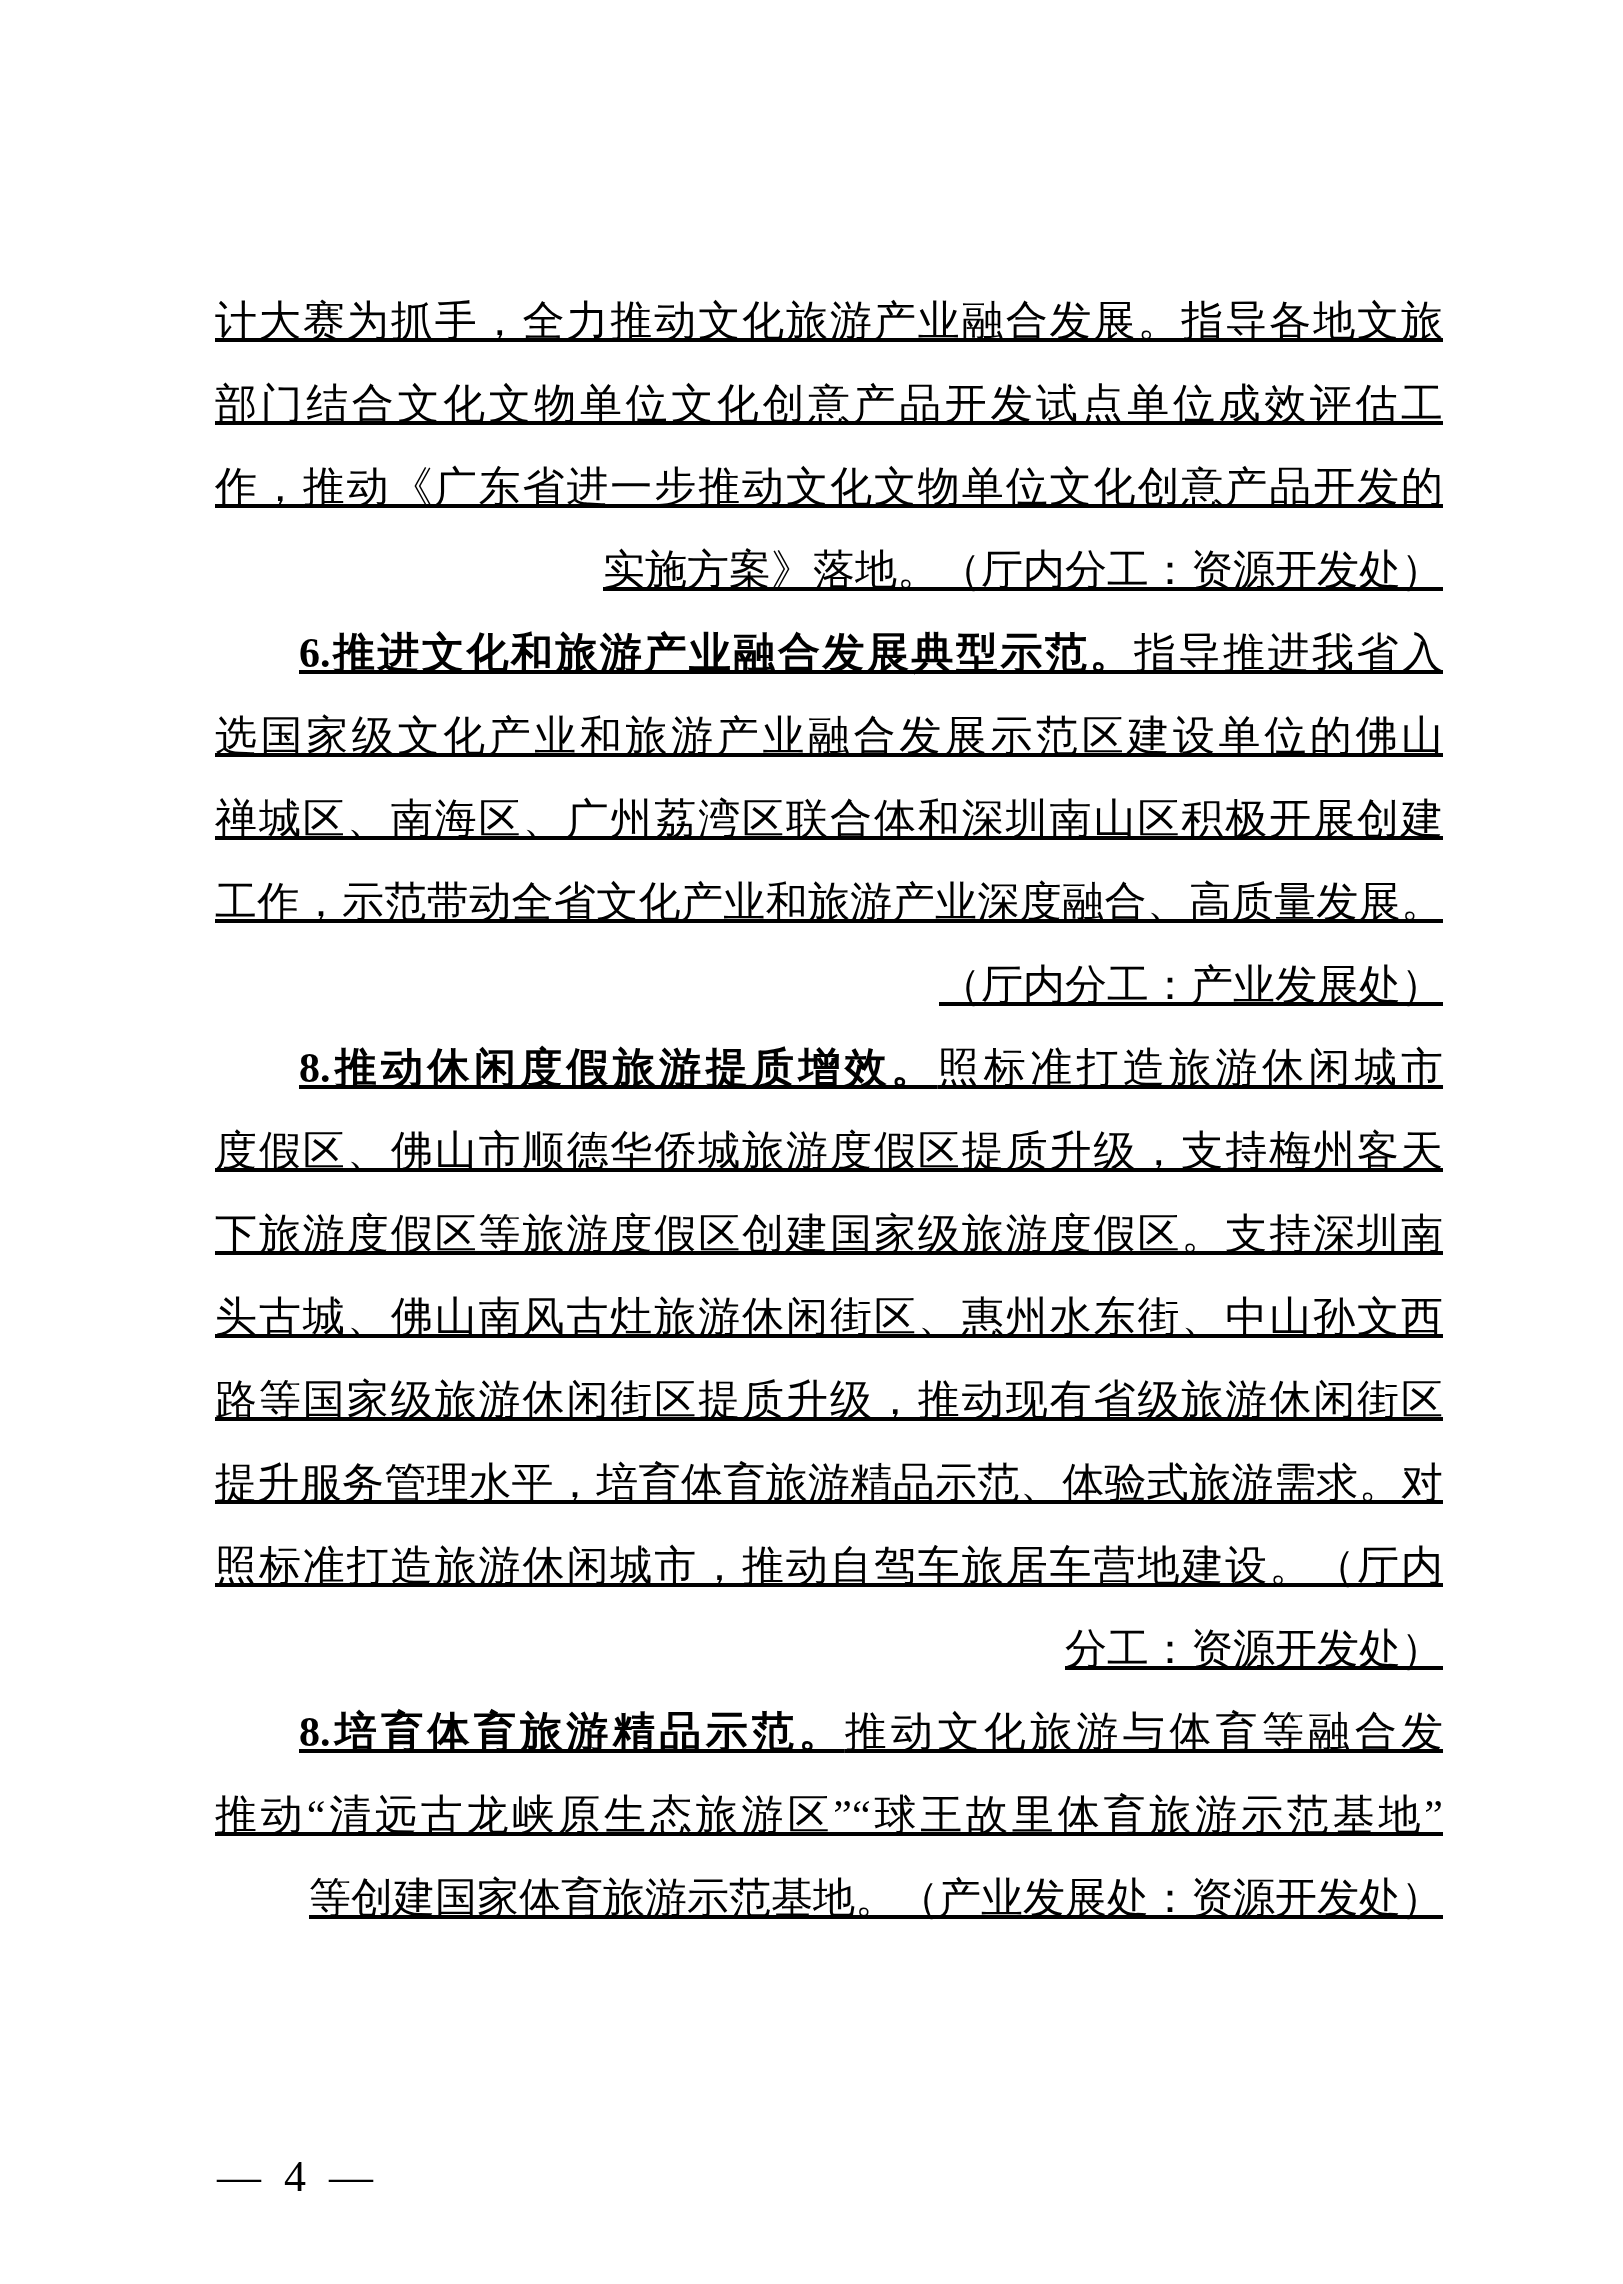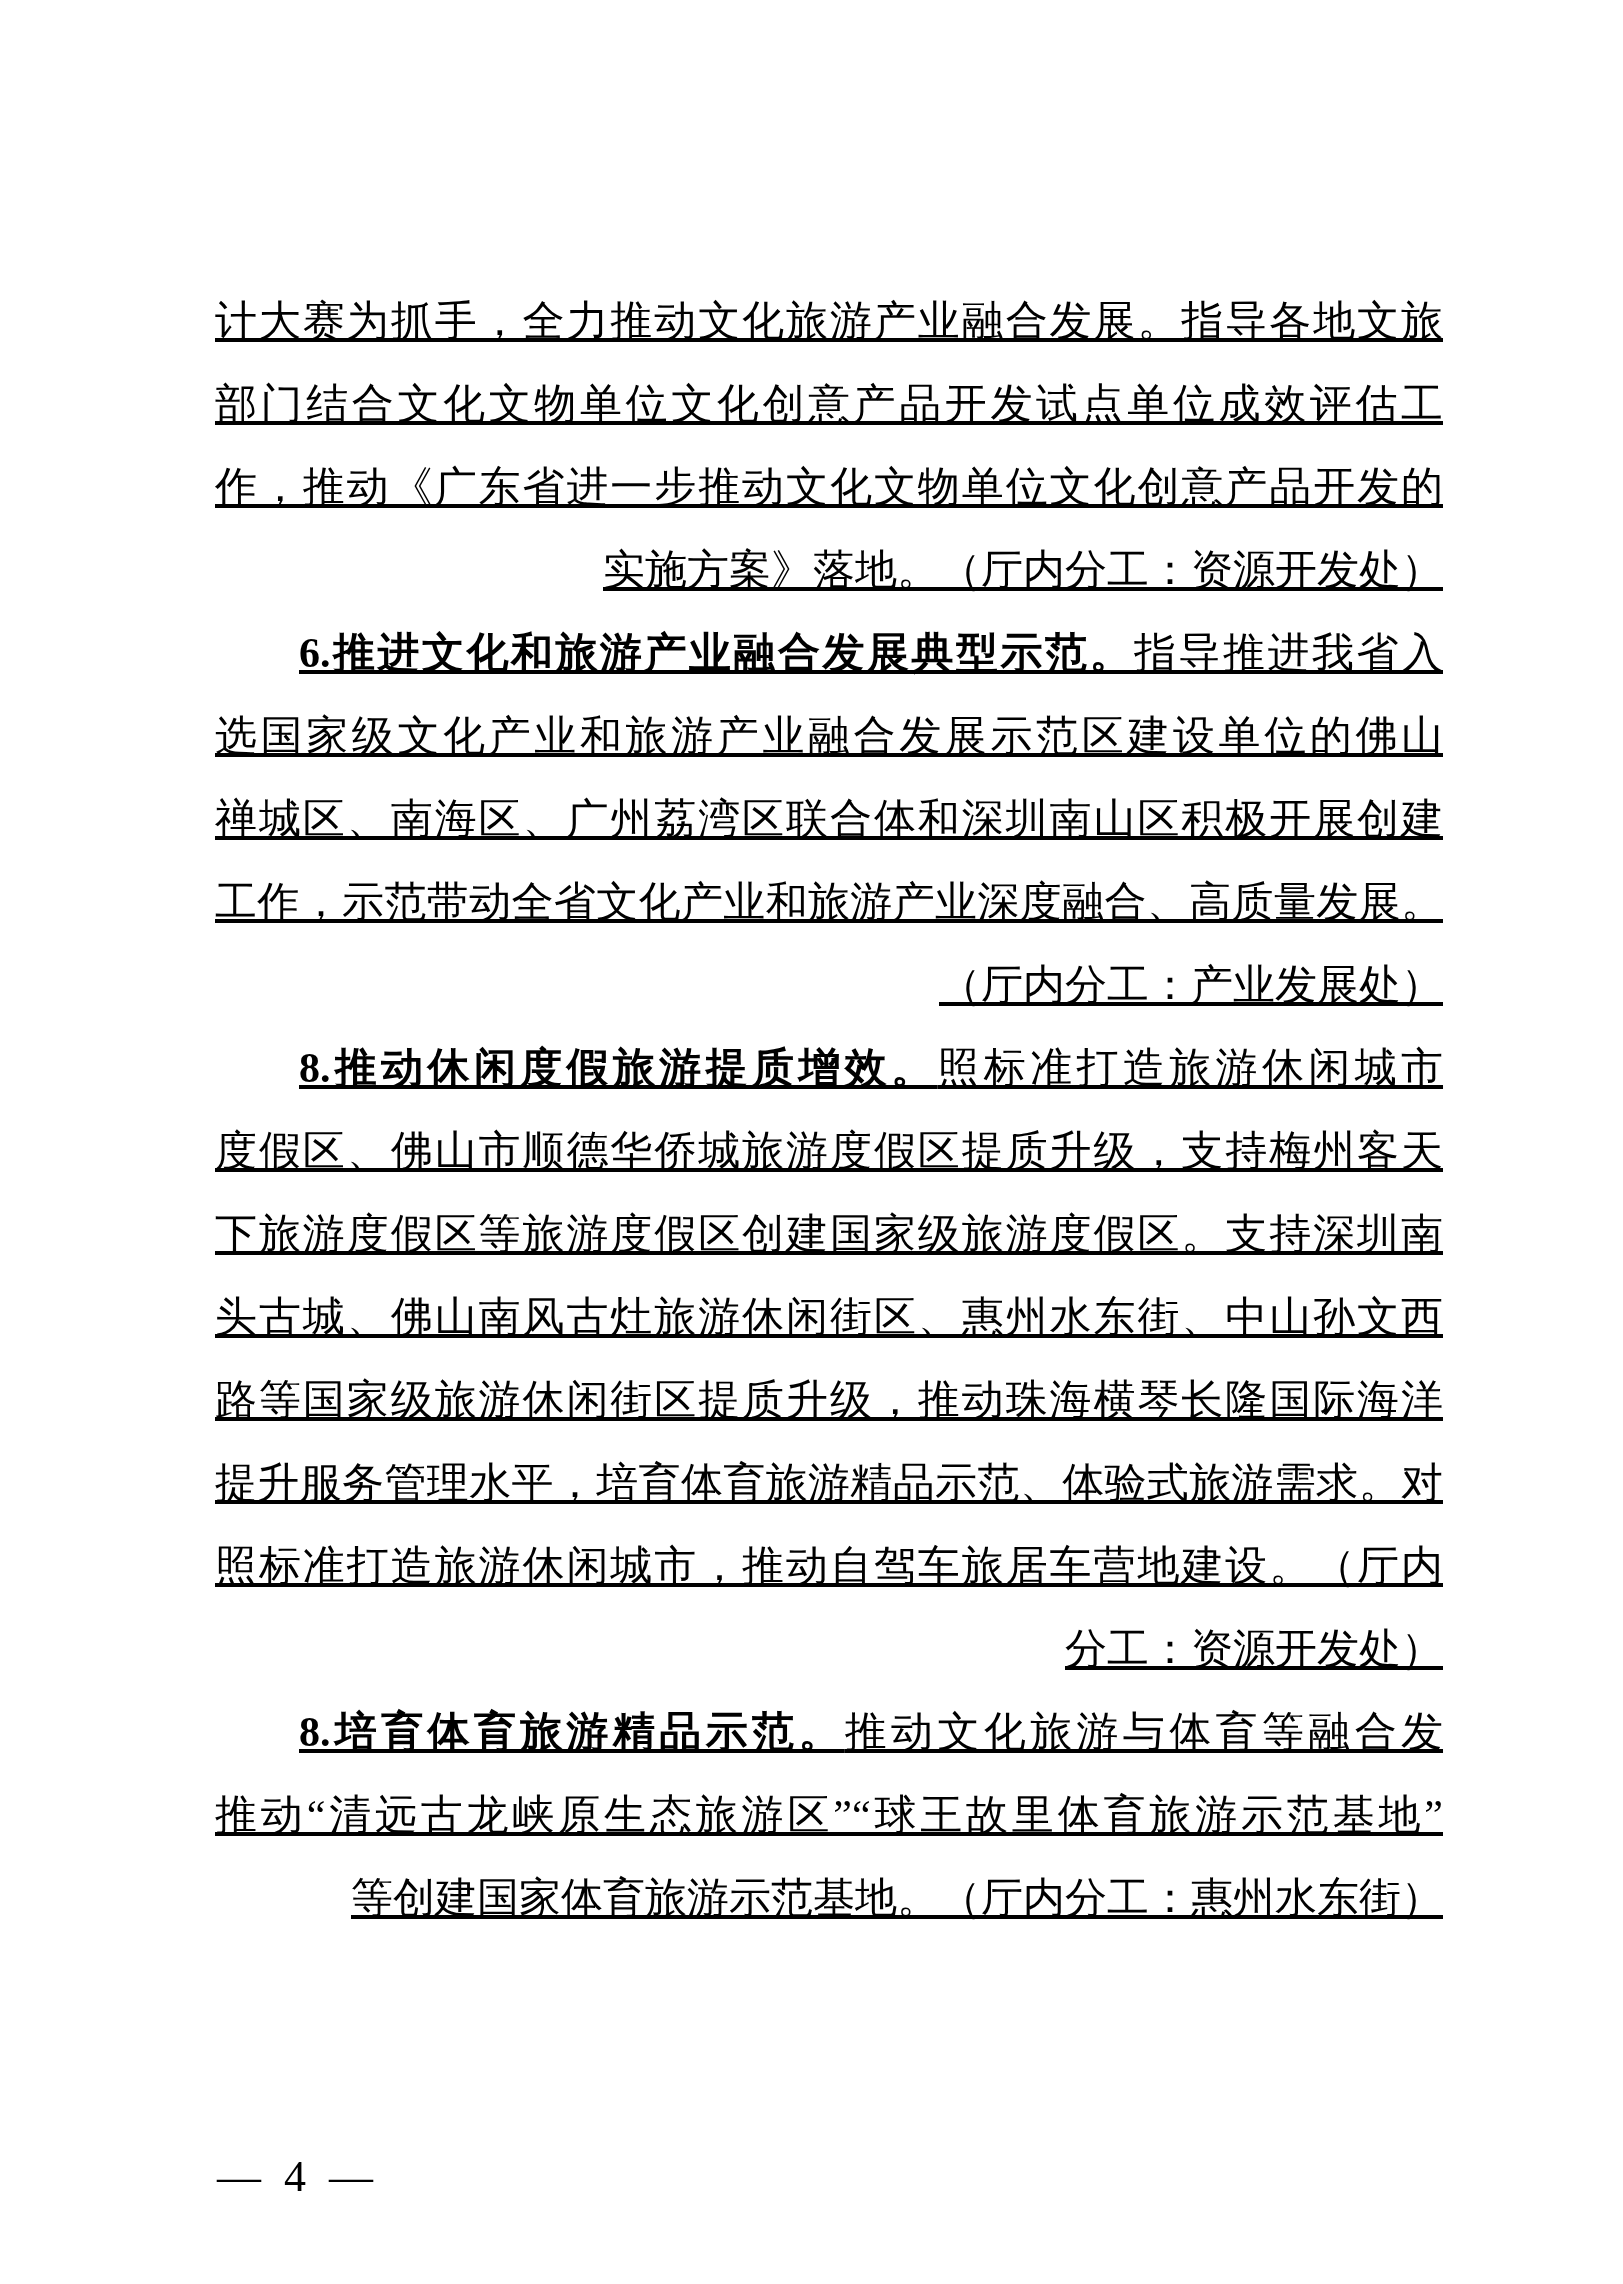--- a/index.html
+++ b/index.html
@@ -66,25 +66,25 @@
       <div class="line"><span class="seg">实施方案》落地。（厅内分工：资源开发处）</span></div>
       <div class="line j ind"><span class="seg bold">6.推进文化和旅游产业融合发展典型示范。</span><span class="seg">指导推进我省入</span></div>
       <div class="line j"><span class="seg">选国家级文化产业和旅游产业融合发展示范区建设单位的佛山</span></div>
       <div class="line j"><span class="seg">禅城区、南海区、广州荔湾区联合体和深圳南山区积极开展创建</span></div>
       <div class="line j"><span class="seg">工作，示范带动全省文化产业和旅游产业深度融合、高质量发展。</span></div>
       <div class="line"><span class="seg">（厅内分工：产业发展处）</span></div>
       <div class="line j ind"><span class="seg bold">8.推动休闲度假旅游提质增效。</span><span class="seg">照标准打造旅游休闲城市</span></div>
       <div class="line j"><span class="seg">度假区、佛山市顺德华侨城旅游度假区提质升级，支持梅州客天</span></div>
       <div class="line j"><span class="seg">下旅游度假区等旅游度假区创建国家级旅游度假区。支持深圳南</span></div>
       <div class="line j"><span class="seg">头古城、佛山南风古灶旅游休闲街区、惠州水东街、中山孙文西</span></div>
-      <div class="line j"><span class="seg">路等国家级旅游休闲街区提质升级，推动珠海横琴长隆国际海洋</span></div>
+      <div class="line j"><span class="seg">路等国家级旅游休闲街区提质升级，推动现有省级旅游休闲街区</span></div>
       <div class="line j"><span class="seg">提升服务管理水平，培育体育旅游精品示范、体验式旅游需求。对</span></div>
       <div class="line j"><span class="seg">照标准打造旅游休闲城市，推动自驾车旅居车营地建设。（厅内</span></div>
       <div class="line"><span class="seg">分工：资源开发处）</span></div>
       <div class="line j ind"><span class="seg bold">8.培育体育旅游精品示范。</span><span class="seg">推动文化旅游与体育等融合发</span></div>
       <div class="line j"><span class="seg">推动“清远古龙峡原生态旅游区”“球王故里体育旅游示范基地”</span></div>
-      <div class="line"><span class="seg">等创建国家体育旅游示范基地。（厅内分工：惠州水东街）</span></div>
+      <div class="line"><span class="seg">等创建国家体育旅游示范基地。（产业发展处：资源开发处）</span></div>
     </div>
   <div class="footer">
     <span>— 4 —</span>
   </div>
 </div>
 
 
 </body></html>

